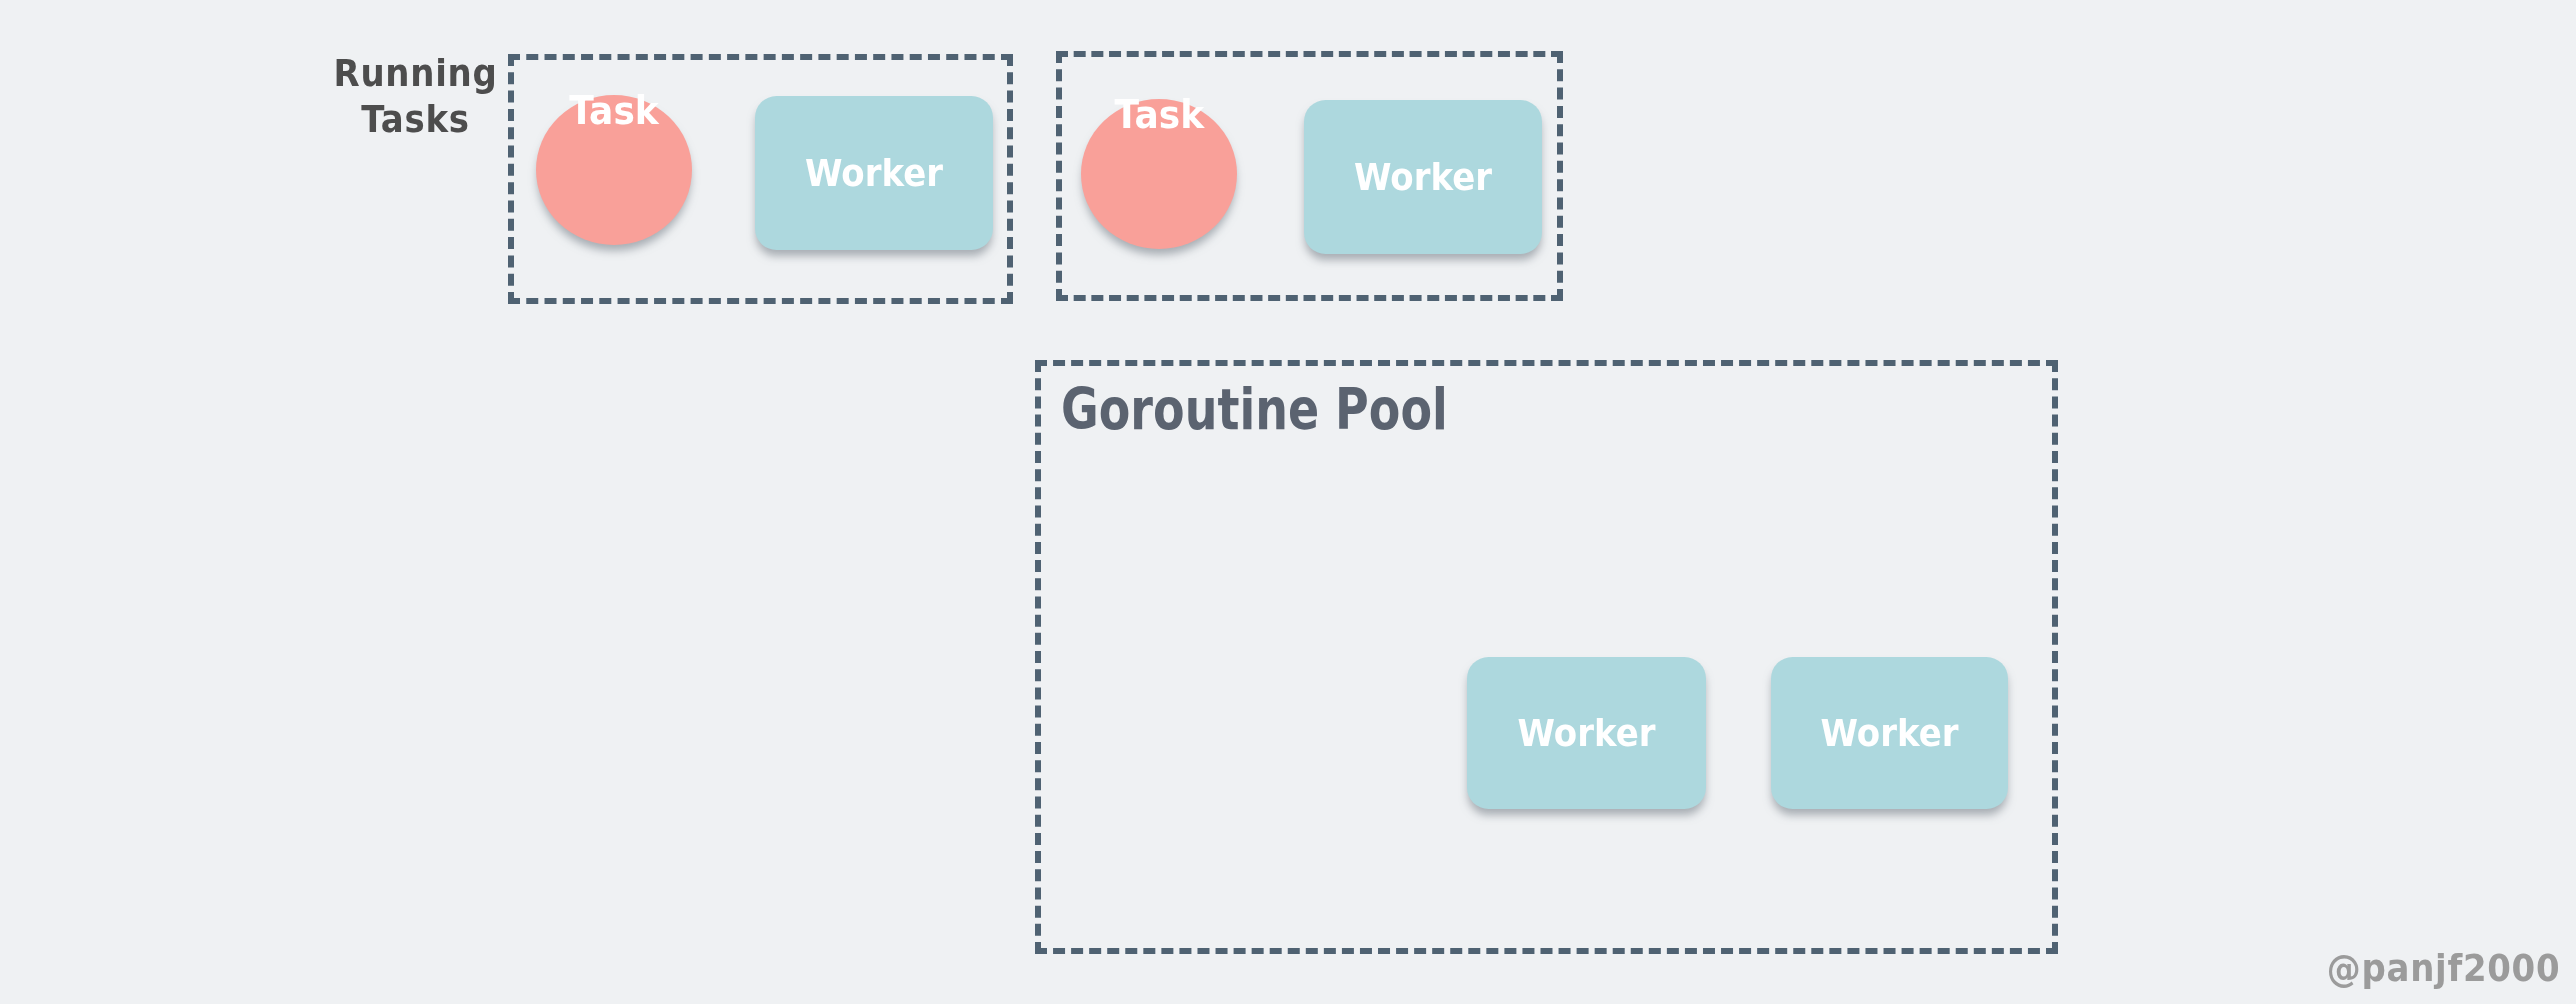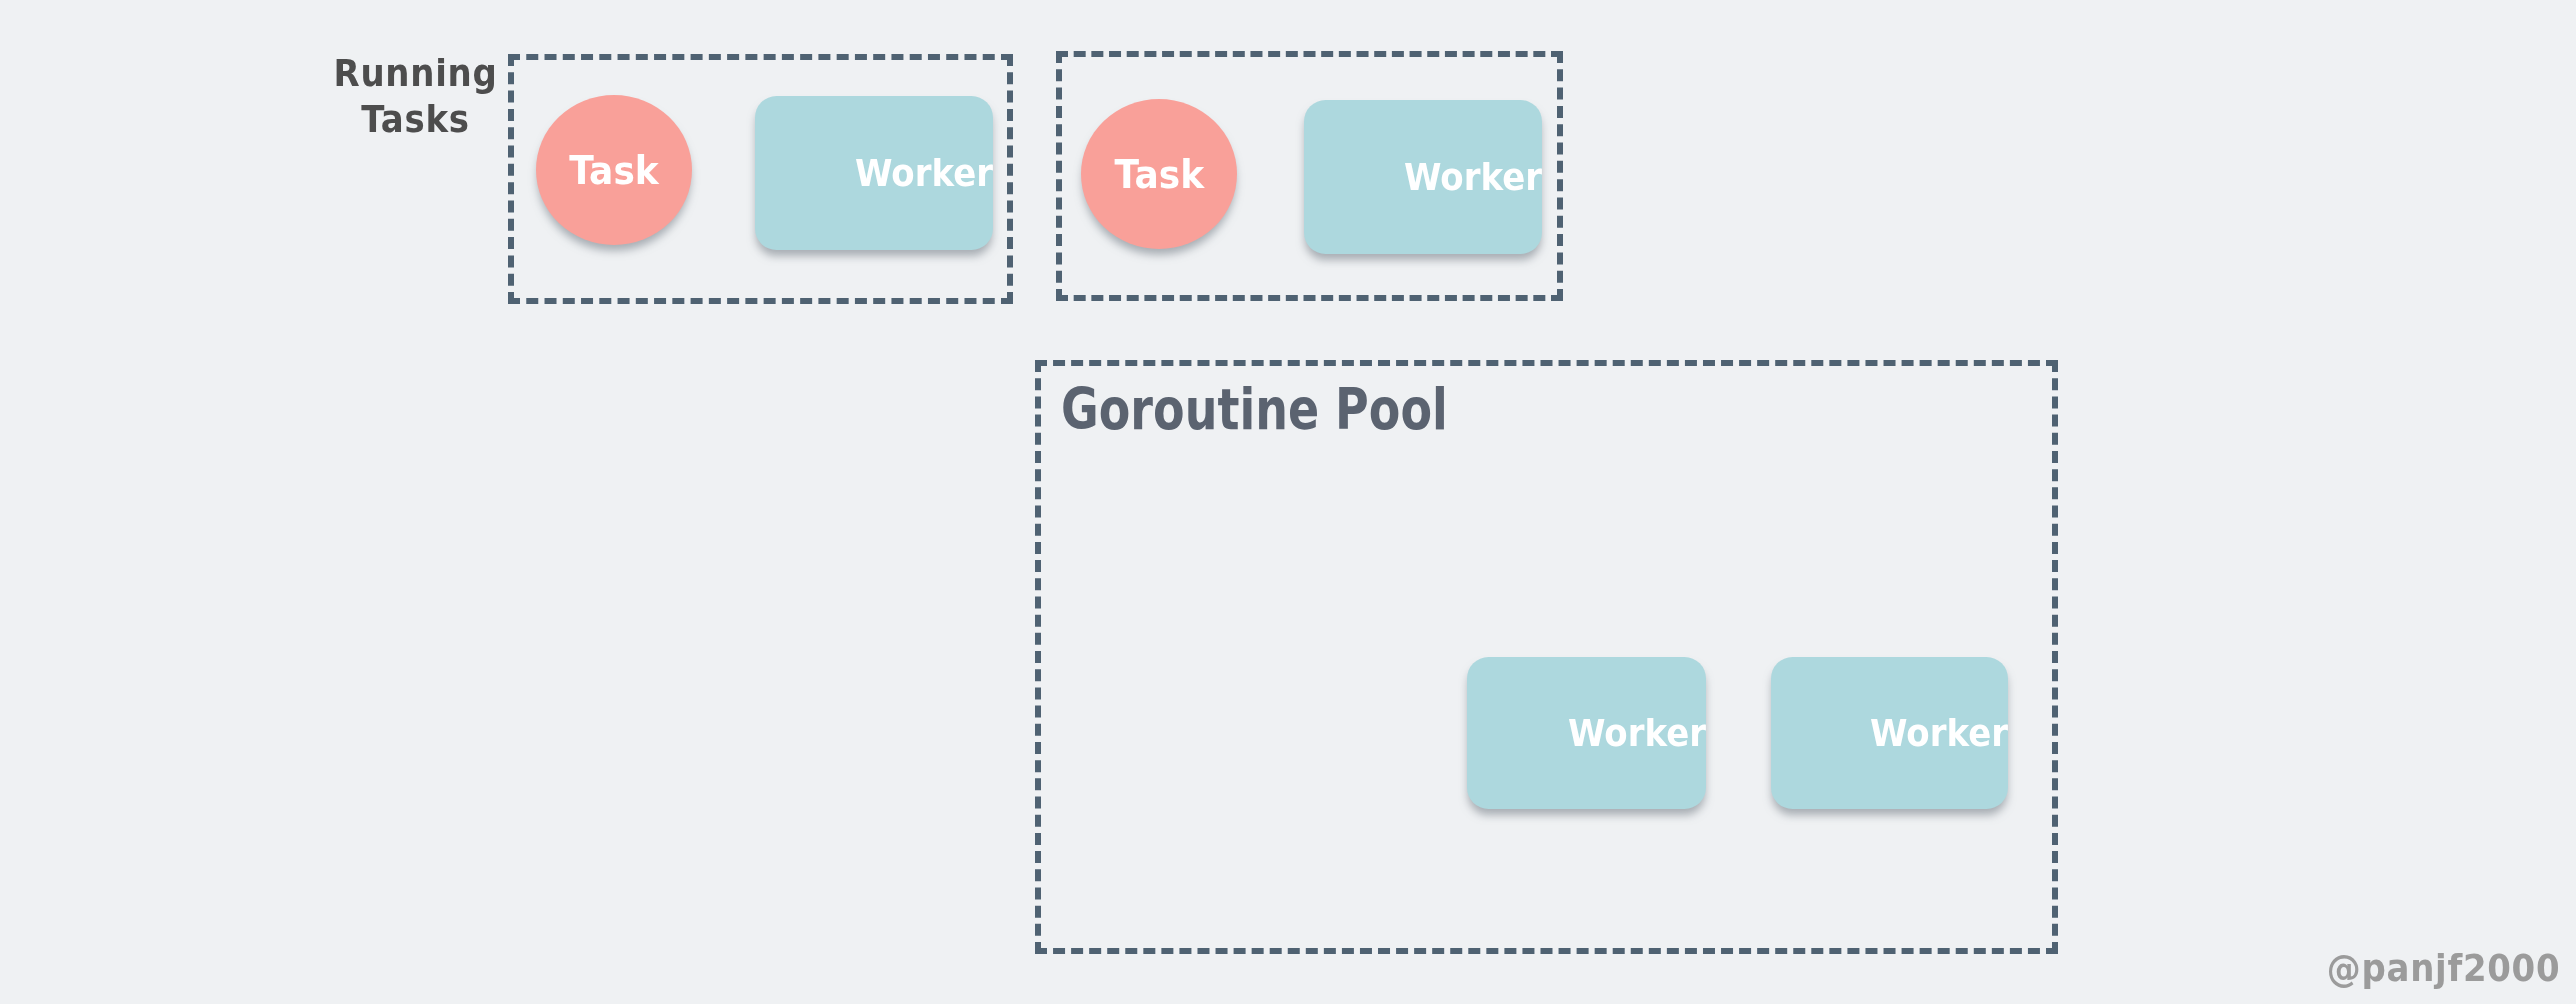--- a/index.html
+++ b/index.html
@@ -53,33 +53,32 @@
     white-space: nowrap;
   }
 
   
   .task-circle {
     position: absolute;
     width: 156px;
     height: 150px;
     border-radius: 50%;
     display: flex;
-    align-items: center;
     justify-content: center;
     font-size: 36px;
     box-shadow: 0 7.2px 8.6px -1.4px rgba(110, 118, 128, 0.55);
   }
   .worker-box {
     position: absolute;
     width: 238px;
     height: 154px;
     border-radius: 21.5px;
     display: flex;
     align-items: center;
-    justify-content: flex-end;
+    justify-content: center;
     font-size: 34px;
     box-shadow: 0 7.2px 8.6px -1.4px rgba(110, 118, 128, 0.55);
   }
   .shape-text {
     transform: scaleY(1.1);
     letter-spacing: 0px;
   }
 
   .slot-1 .task-circle { left: 22px;  top: 35px; }
   .slot-1 .worker-box  { left: 241px; top: 36px; }

